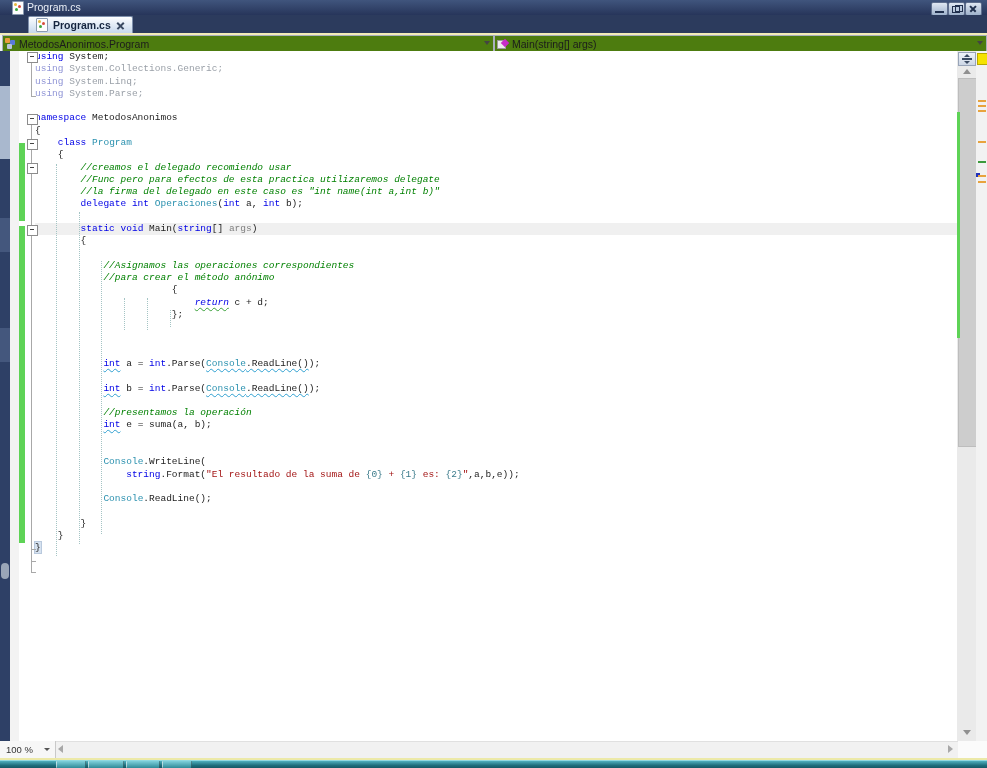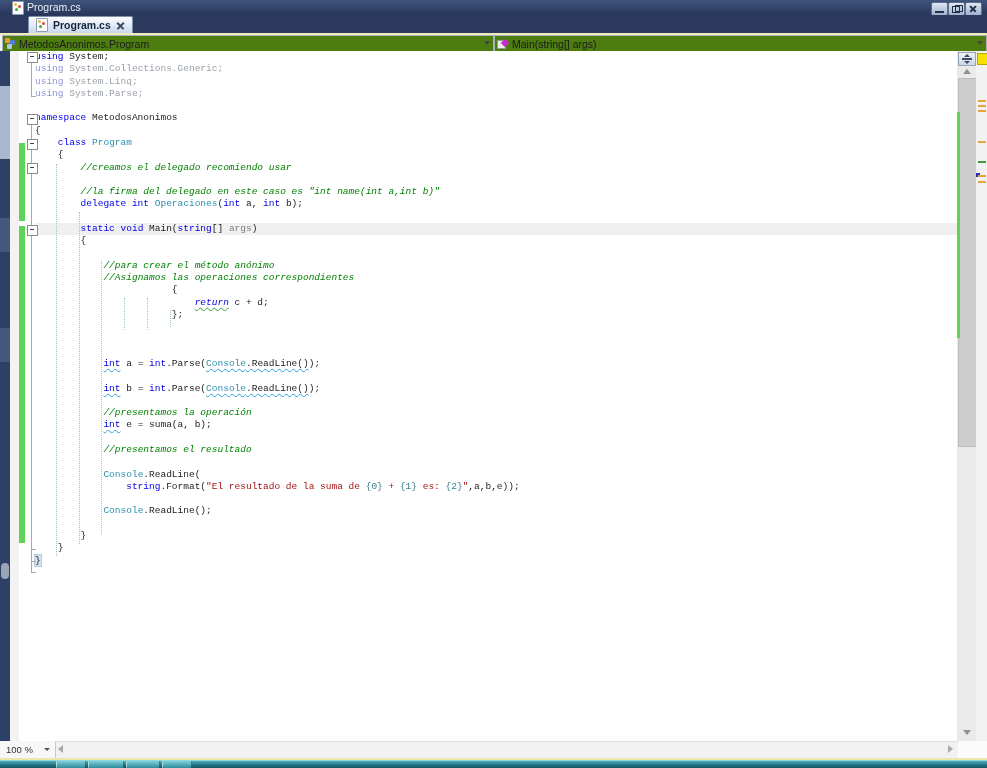--- a/index.html
+++ b/index.html
@@ -189,45 +189,44 @@
       <div class="code-line"><span class="tk-k">using</span><span class="tk-p"> System;</span></div>
       <div class="code-line"><span class="tk-dk">using</span><span class="tk-d"> System.Collections.Generic;</span></div>
       <div class="code-line"><span class="tk-dk">using</span><span class="tk-d"> System.Linq;</span></div>
       <div class="code-line"><span class="tk-dk">using</span><span class="tk-d"> System.Parse;</span></div>
       <div class="code-line"></div>
       <div class="code-line"><span class="tk-k">namespace</span><span class="tk-p"> MetodosAnonimos</span></div>
       <div class="code-line"><span class="tk-p">{</span></div>
       <div class="code-line"><span class="tk-p">    </span><span class="tk-k">class</span><span class="tk-p"> </span><span class="tk-t">Program</span></div>
       <div class="code-line"><span class="tk-p">    {</span></div>
       <div class="code-line"><span class="tk-p">        </span><span class="tk-c">//creamos el delegado recomiendo usar</span></div>
-      <div class="code-line"><span class="tk-p">        </span></div>
+      <div class="code-line"><span class="tk-p">        </span><span class="tk-c">//Func pero para efectos de esta practica utilizaremos delegate</span></div>
       <div class="code-line"><span class="tk-p">        </span><span class="tk-c">//la firma del delegado en este caso es "int name(int a,int b)"</span></div>
       <div class="code-line"><span class="tk-p">        </span><span class="tk-k">delegate</span><span class="tk-p"> </span><span class="tk-k">int</span><span class="tk-p"> </span><span class="tk-t">Operaciones</span><span class="tk-p">(</span><span class="tk-k">int</span><span class="tk-p"> a, </span><span class="tk-k">int</span><span class="tk-p"> b);</span></div>
       <div class="code-line"></div>
       <div class="code-line hl"><span class="tk-p">        </span><span class="tk-k">static</span><span class="tk-p"> </span><span class="tk-k">void</span><span class="tk-p"> Main(</span><span class="tk-k">string</span><span class="tk-p">[] </span><span class="tk-a">args</span><span class="tk-p">)</span></div>
       <div class="code-line"><span class="tk-p">        {</span></div>
       <div class="code-line"></div>
+      <div class="code-line"><span class="tk-p">            </span><span class="tk-c">//Asignamos las operaciones correspondientes</span></div>
       <div class="code-line"><span class="tk-p">            </span><span class="tk-c">//para crear el método anónimo</span></div>
-      <div class="code-line"><span class="tk-p">            </span><span class="tk-c">//Asignamos las operaciones correspondientes</span></div>
       <div class="code-line"><span class="tk-p">                        {</span></div>
       <div class="code-line"><span class="tk-p">                            </span><span class="tk-k sq-g">return</span><span class="tk-p"> c + d;</span></div>
       <div class="code-line"><span class="tk-p">                        };</span></div>
       <div class="code-line"></div>
       <div class="code-line"><span class="tk-p">            </span></div>
       <div class="code-line"></div>
       <div class="code-line"><span class="tk-p">            </span><span class="tk-k sq-b">int</span><span class="tk-p"> a = </span><span class="tk-k">int</span><span class="tk-p">.Parse(</span><span class="tk-t sq-b">Console</span><span class="tk-p sq-b">.ReadLine()</span><span class="tk-p">);</span></div>
       <div class="code-line"></div>
       <div class="code-line"><span class="tk-p">            </span><span class="tk-k sq-b">int</span><span class="tk-p"> b = </span><span class="tk-k">int</span><span class="tk-p">.Parse(</span><span class="tk-t sq-b">Console</span><span class="tk-p sq-b">.ReadLine()</span><span class="tk-p">);</span></div>
       <div class="code-line"></div>
       <div class="code-line"><span class="tk-p">            </span><span class="tk-c">//presentamos la operación</span></div>
       <div class="code-line"><span class="tk-p">            </span><span class="tk-k sq-b">int</span><span class="tk-p"> e = suma(a, b);</span></div>
       <div class="code-line"></div>
-      <div class="code-line"><span class="tk-p">            </span><span class="tk-c">//presentamos el resultado</span></div>
-      <div class="code-line"></div>
-      <div class="code-line"><span class="tk-p">            </span><span class="tk-t">Console</span><span class="tk-p">.ReadLine(</span></div>
+      <div class="code-line"></div>
+      <div class="code-line"><span class="tk-p">            </span><span class="tk-t">Console</span><span class="tk-p">.WriteLine(</span></div>
       <div class="code-line"><span class="tk-p">                </span><span class="tk-k">string</span><span class="tk-p">.Format(</span><span class="tk-s">"El resultado de la suma de </span><span class="tk-f">{0}</span><span class="tk-s"> + </span><span class="tk-f">{1}</span><span class="tk-s"> es: </span><span class="tk-f">{2}</span><span class="tk-s">"</span><span class="tk-p">,a,b,e));</span></div>
       <div class="code-line"></div>
       <div class="code-line"><span class="tk-p">            </span><span class="tk-t">Console</span><span class="tk-p">.ReadLine();</span></div>
       <div class="code-line"></div>
       <div class="code-line"><span class="tk-p">        }</span></div>
       <div class="code-line"><span class="tk-p">    }</span></div>
       <div class="code-line"><span class="tk-bp">}</span></div>
     </div>
 
   <div class="abs" id="vsb"></div>

